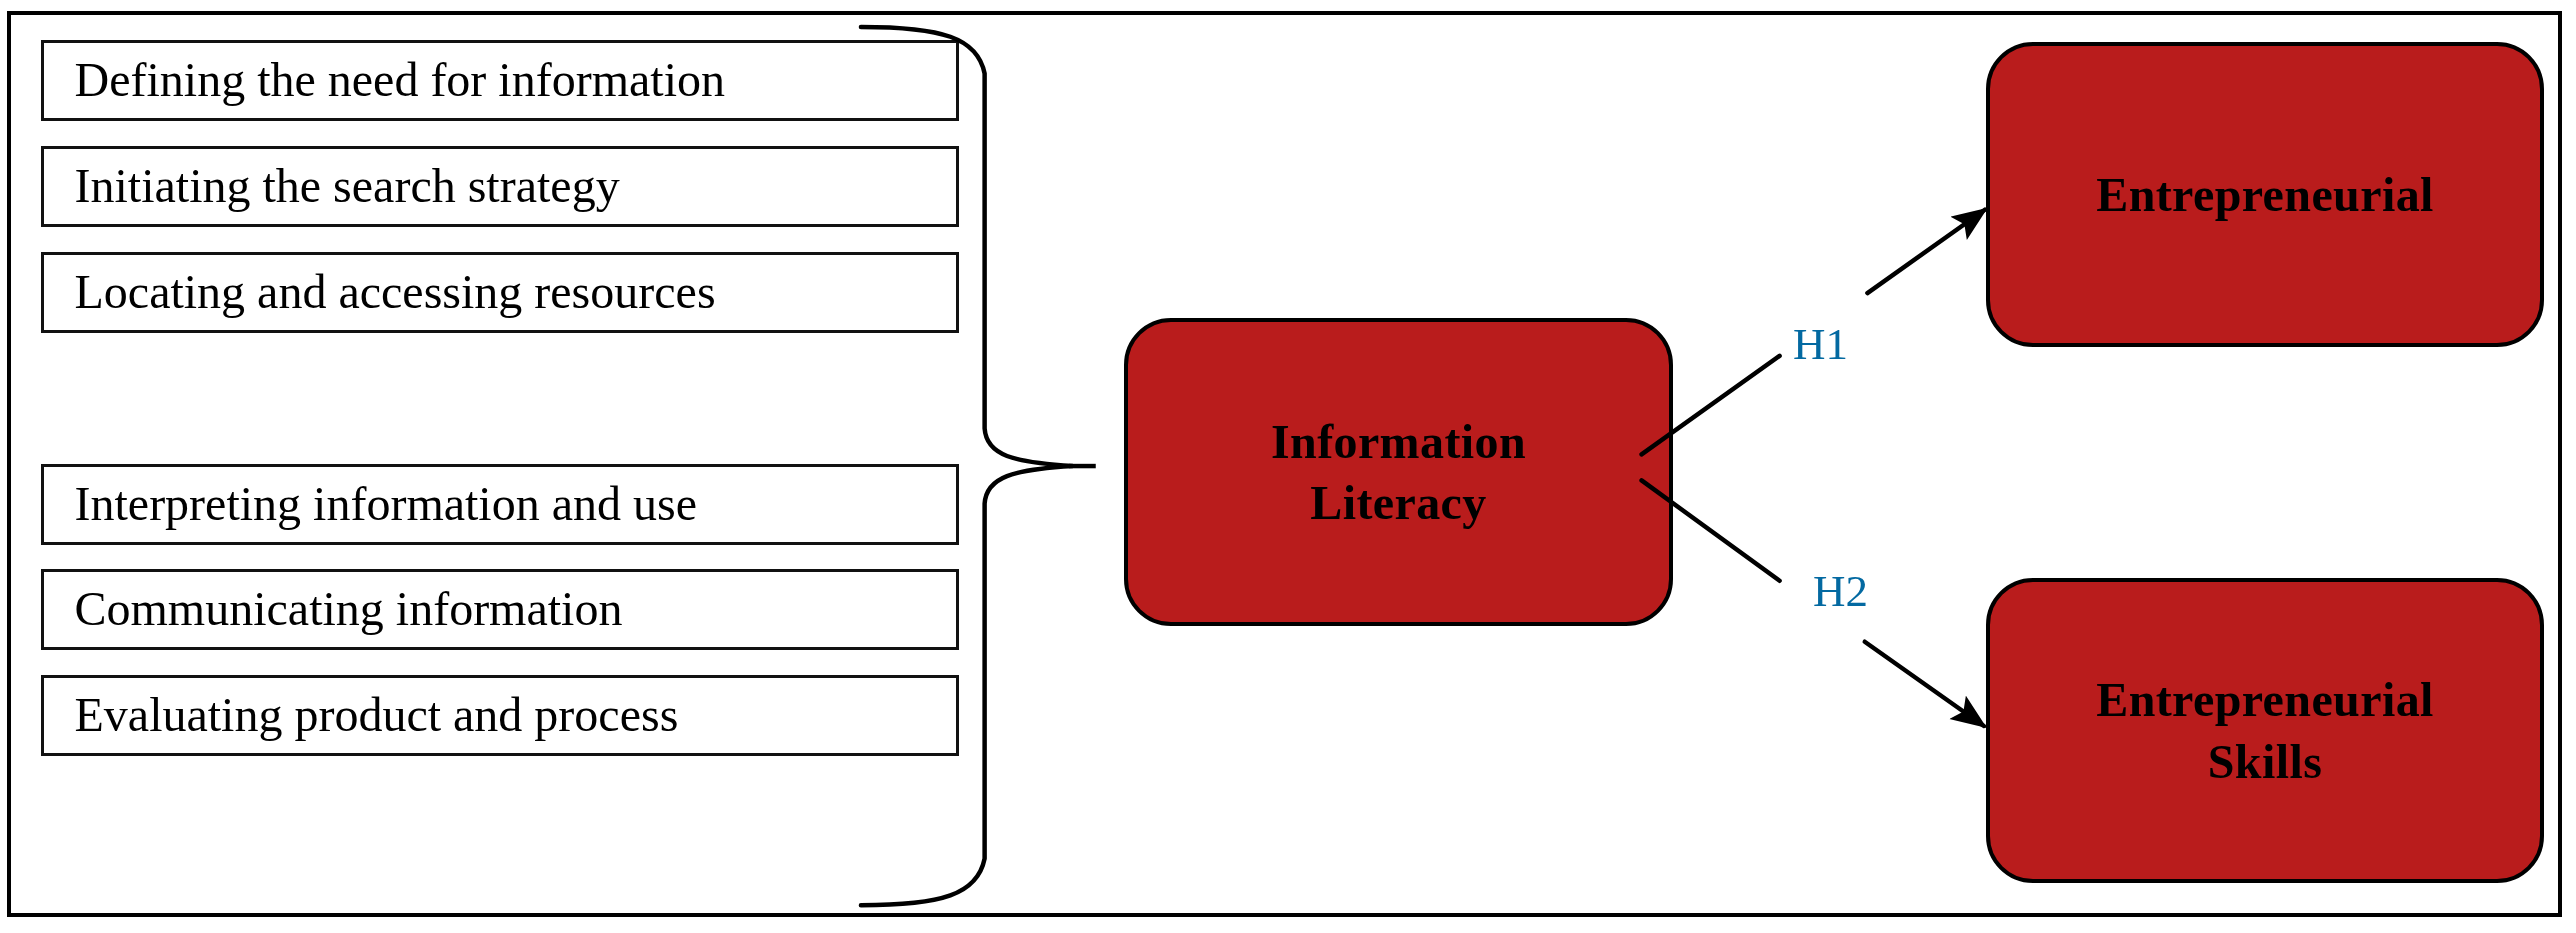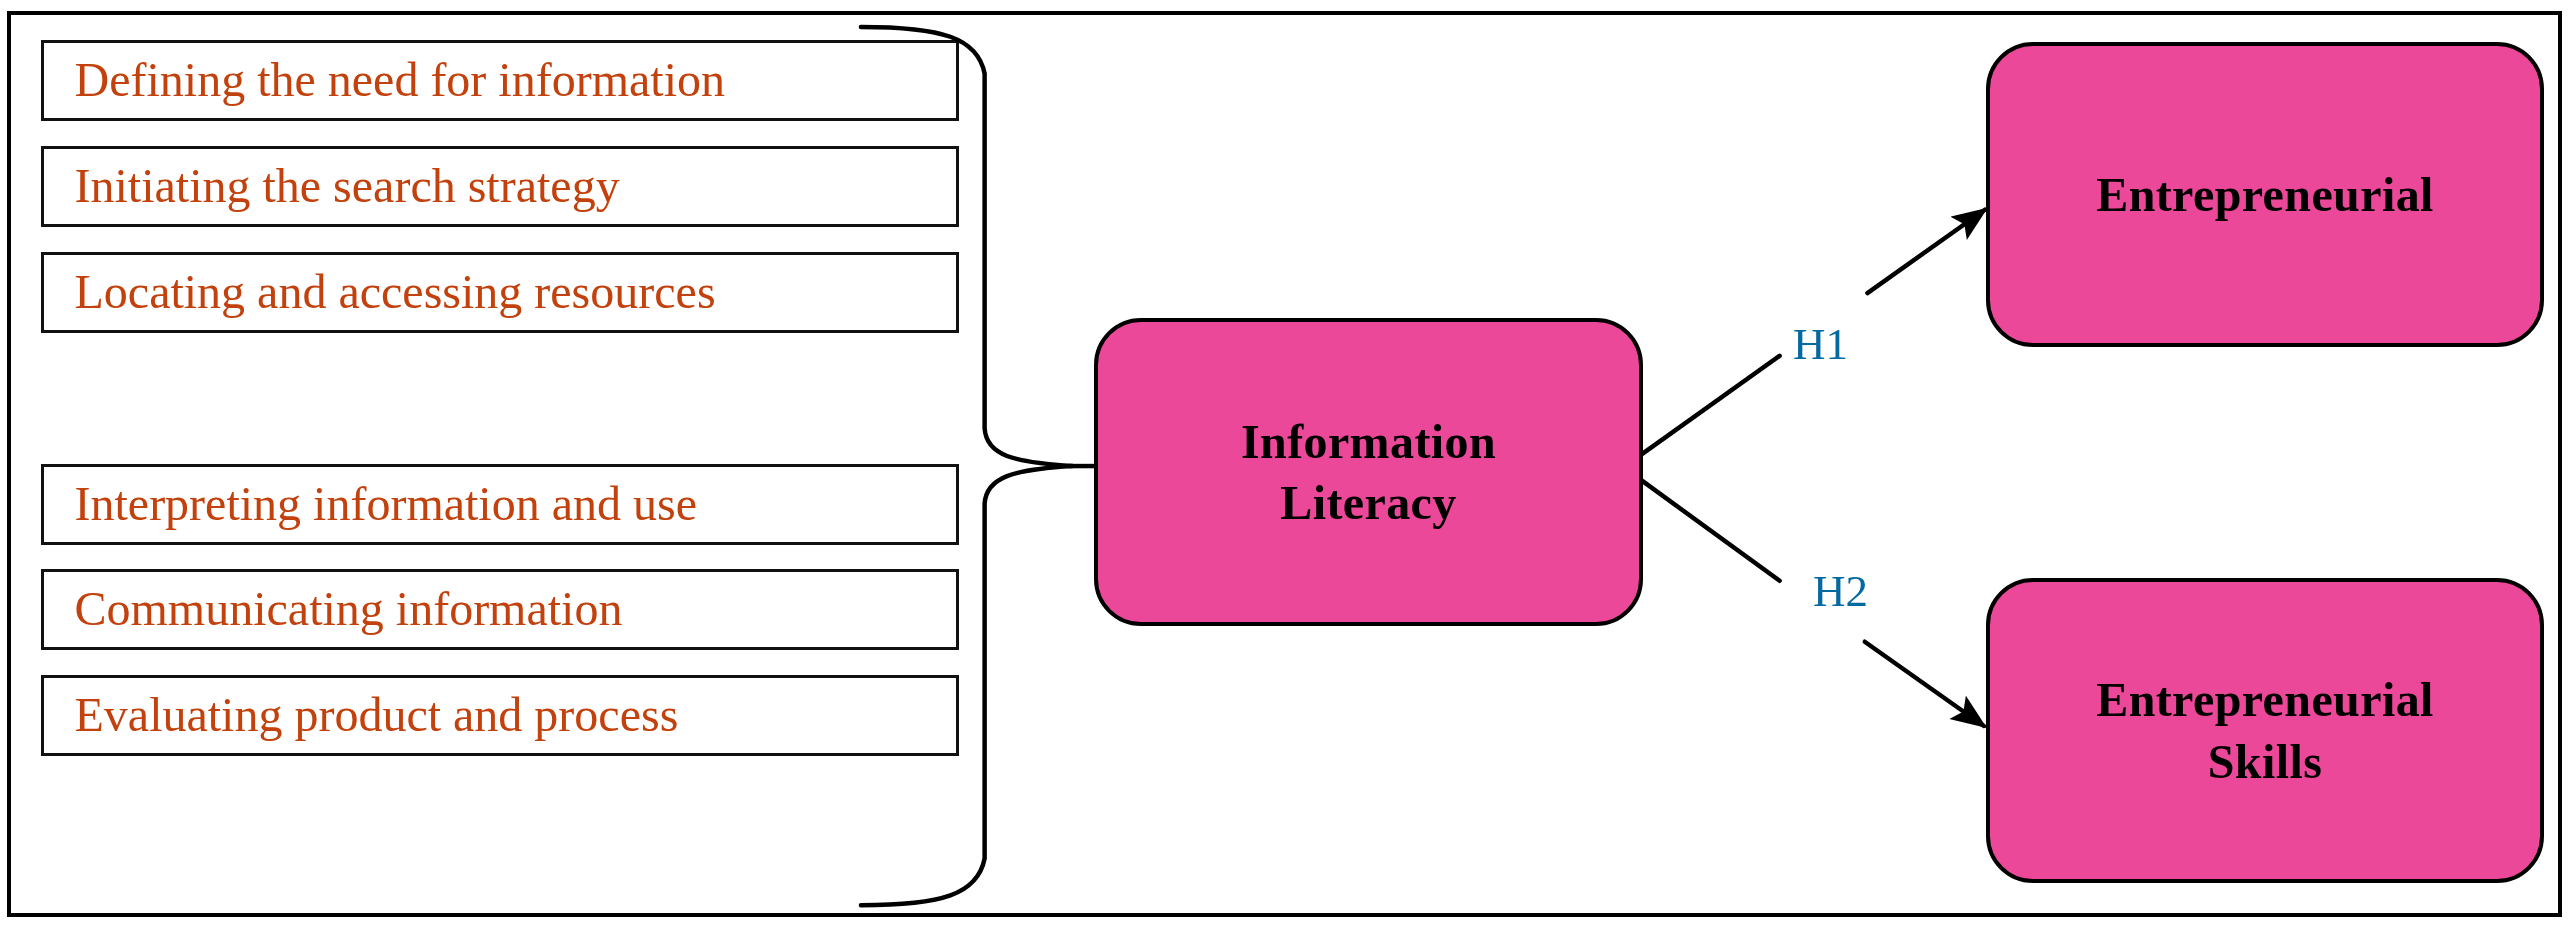--- a/index.html
+++ b/index.html
@@ -39,45 +39,45 @@
     box-sizing: border-box;
     background: #ffffff;
     display: flex;
     align-items: center;
     padding-left: 30.5px;
     box-sizing: border-box;
   }
   .dim-box .dim-label {
     font-size: 48px;
     line-height: 1.05;
-    color: #c2410c;
+    color: #000000;
     white-space: nowrap;
     font-weight: 400;
   }
   
   .construct-box {
     position: absolute;
     border: 4.5px solid #000000;
     border-radius: 47px;
     box-sizing: border-box;
-    background: #ec4899;
+    background: #b91c1c;
     display: flex;
     align-items: center;
     justify-content: center;
     text-align: center;
   }
   .construct-box .construct-label {
     font-size: 48px;
     font-weight: bold;
     line-height: 1.28;
     color: #000000;
     letter-spacing: 0.4px;
   }
   #box-information-literacy {
-    left: 1094px;
+    left: 1124px;
     top: 318px;
     width: 549px;
     height: 308px;
   }
   #box-entrepreneurial-intention {
     left: 1986px;
     top: 42px;
     width: 558px;
     height: 305px;
   }

